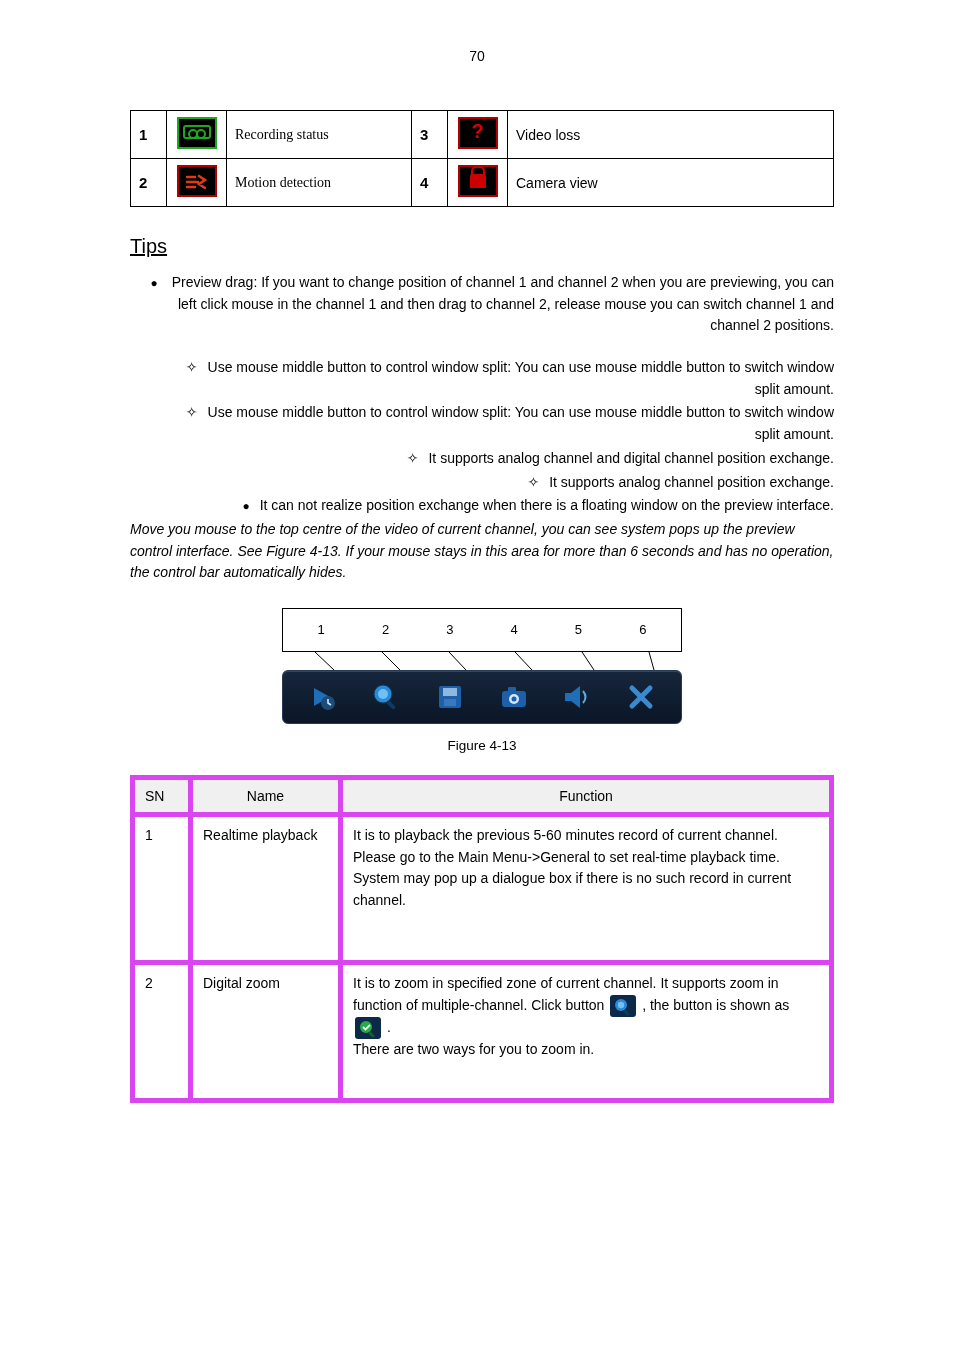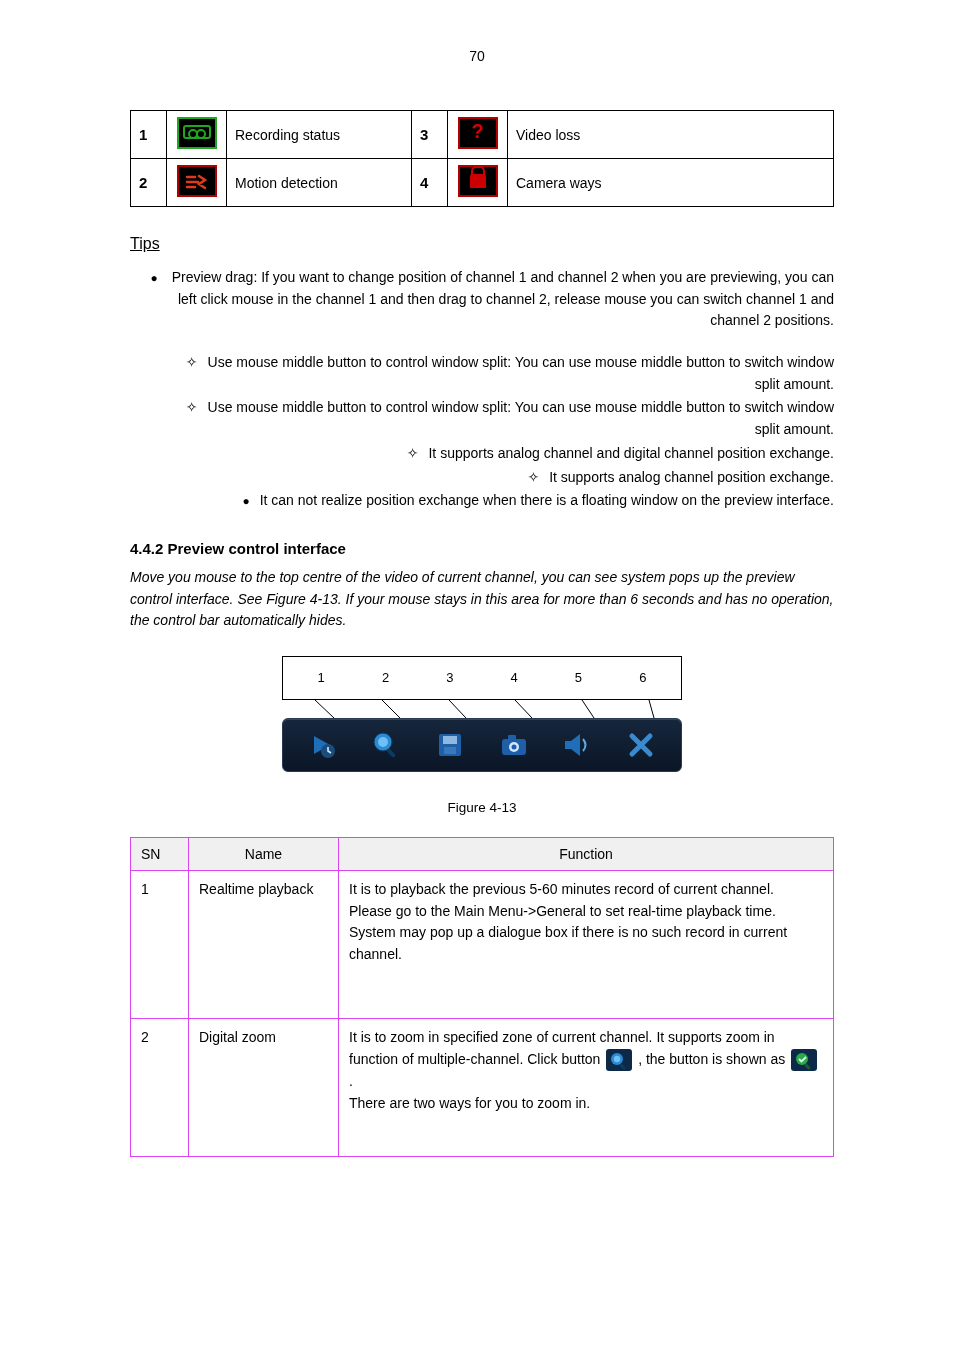--- a/index.html
+++ b/index.html
@@ -29,21 +29,21 @@
     margin-bottom: 28px;
   }
   .tbl1 td {
     border: 1px solid #000;
     vertical-align: middle;
     height: 48px;
     padding: 4px 8px;
   }
   .tbl1 .c-num { width: 36px; font-weight: bold; font-size: 15px; }
   .tbl1 .c-icon { width: 60px; text-align: center; }
-  .tbl1 .c-desc1 { width: 185px; }
+  .tbl1 .c-desc1 { width: 185px; font-family: Liberation Serif, serif; }
   .tbl1 .c-desc2 { }
 
   .icon-box {
     display: inline-block;
     width: 40px;
     height: 32px;
     border: 2px solid #b00000;
     background: #000;
     position: relative;
   }
@@ -92,21 +92,21 @@
     position: absolute;
     width: 10px; height: 8px;
     border: 2px solid #c00;
     border-bottom: none;
     border-radius: 5px 5px 0 0;
     top: -8px; left: 1px;
   }
 
   
   .tips-title {
-    font-size: 16px;
+    font-size: 20px;
     text-decoration: underline;
     margin-bottom: 14px;
     margin-top: 6px;
   }
   ul.top { list-style: none; padding-left: 4px; }
   ul.top > li::before {
     content: "●";
     font-size: 12px;
     margin-right: 10px;
   }
@@ -157,29 +157,29 @@
     align-items: center;
     justify-content: space-around;
     padding: 0 8px;
     box-shadow: inset 0 1px 0 rgba(255,255,255,0.15);
   }
   .tb-icon {
     width: 46px; height: 42px;
     display: flex; align-items: center; justify-content: center;
   }
   .tb-icon svg { width: 34px; height: 34px; }
-  .fig-caption { text-align: center; margin-top: 28px; font-size: 13.5px; margin-bottom: 22px; }
+  .fig-caption { text-align: center; margin-top: 14px; font-size: 13.5px; margin-bottom: 22px; }
 
   
   .tbl2 {
     border-collapse: collapse;
     width: 100%;
   }
   .tbl2 th, .tbl2 td {
-    border: 1px solid #d946ef;
+    border: 5px solid #d946ef;
     padding: 8px 10px;
     vertical-align: top;
     font-size: 14px;
   }
   .tbl2 th {
     background: #f0f0f0;
     font-weight: normal;
     height: 30px;
   }
   .tbl2 .c-sn { width: 58px; text-align: left; }
@@ -225,40 +225,39 @@
               <path d="M2 3 L10 3 M2 8 L13 8 M2 13 L10 13 M14 2 L20 6 L14 10 L20 14" stroke="#e03a1a" stroke-width="2.5" fill="none" stroke-linecap="round"></path>
             </svg>
           </span>
         </span>
       </td>
       <td class="c-desc1">Motion detection</td>
       <td class="c-num">4</td>
       <td class="c-icon">
         <span class="icon-box"><span class="icon-lock"></span></span>
       </td>
-      <td class="c-desc2">Camera ways</td>
+      <td class="c-desc2">Camera view</td>
     </tr>
   </tbody>
     </table>
 
   <div class="tips-title">Tips</div>
   <ul class="top">
     <li>
       <span>Preview drag: If you want to change position of channel 1 and channel 2 when you are previewing, you can left click mouse in the channel 1 and then drag to channel 2, release mouse you can switch channel 1 and channel 2 positions.</span>
       <ul class="sub">
         <li><span>Use mouse middle button to control window split: You can use mouse middle button to switch window split amount.</span></li>
         <li><span>Use mouse middle button to control window split: You can use mouse middle button to switch window split amount.</span></li>
         <li><span>It supports analog channel and digital channel position exchange.</span></li>
         <li><span>It supports analog channel position exchange.</span></li>
       </ul>
     </li>
     <li><span>It can not realize position exchange when there is a floating window on the preview interface.</span></li>
   </ul>
 
-  <div class="sec-heading">4.4.2 Preview control interface</div>
   <p class="sec-para">Move you mouse to the top centre of the video of current channel, you can see system pops up the preview control interface. See Figure 4-13. If your mouse stays in this area for more than 6 seconds and has no operation, the control bar automatically hides.</p>
 
   <div class="figure">
     <div class="fig-labels">
       <span>1</span>
       <span>2</span>
       <span>3</span>
       <span>4</span>
       <span>5</span>
       <span>6</span>

